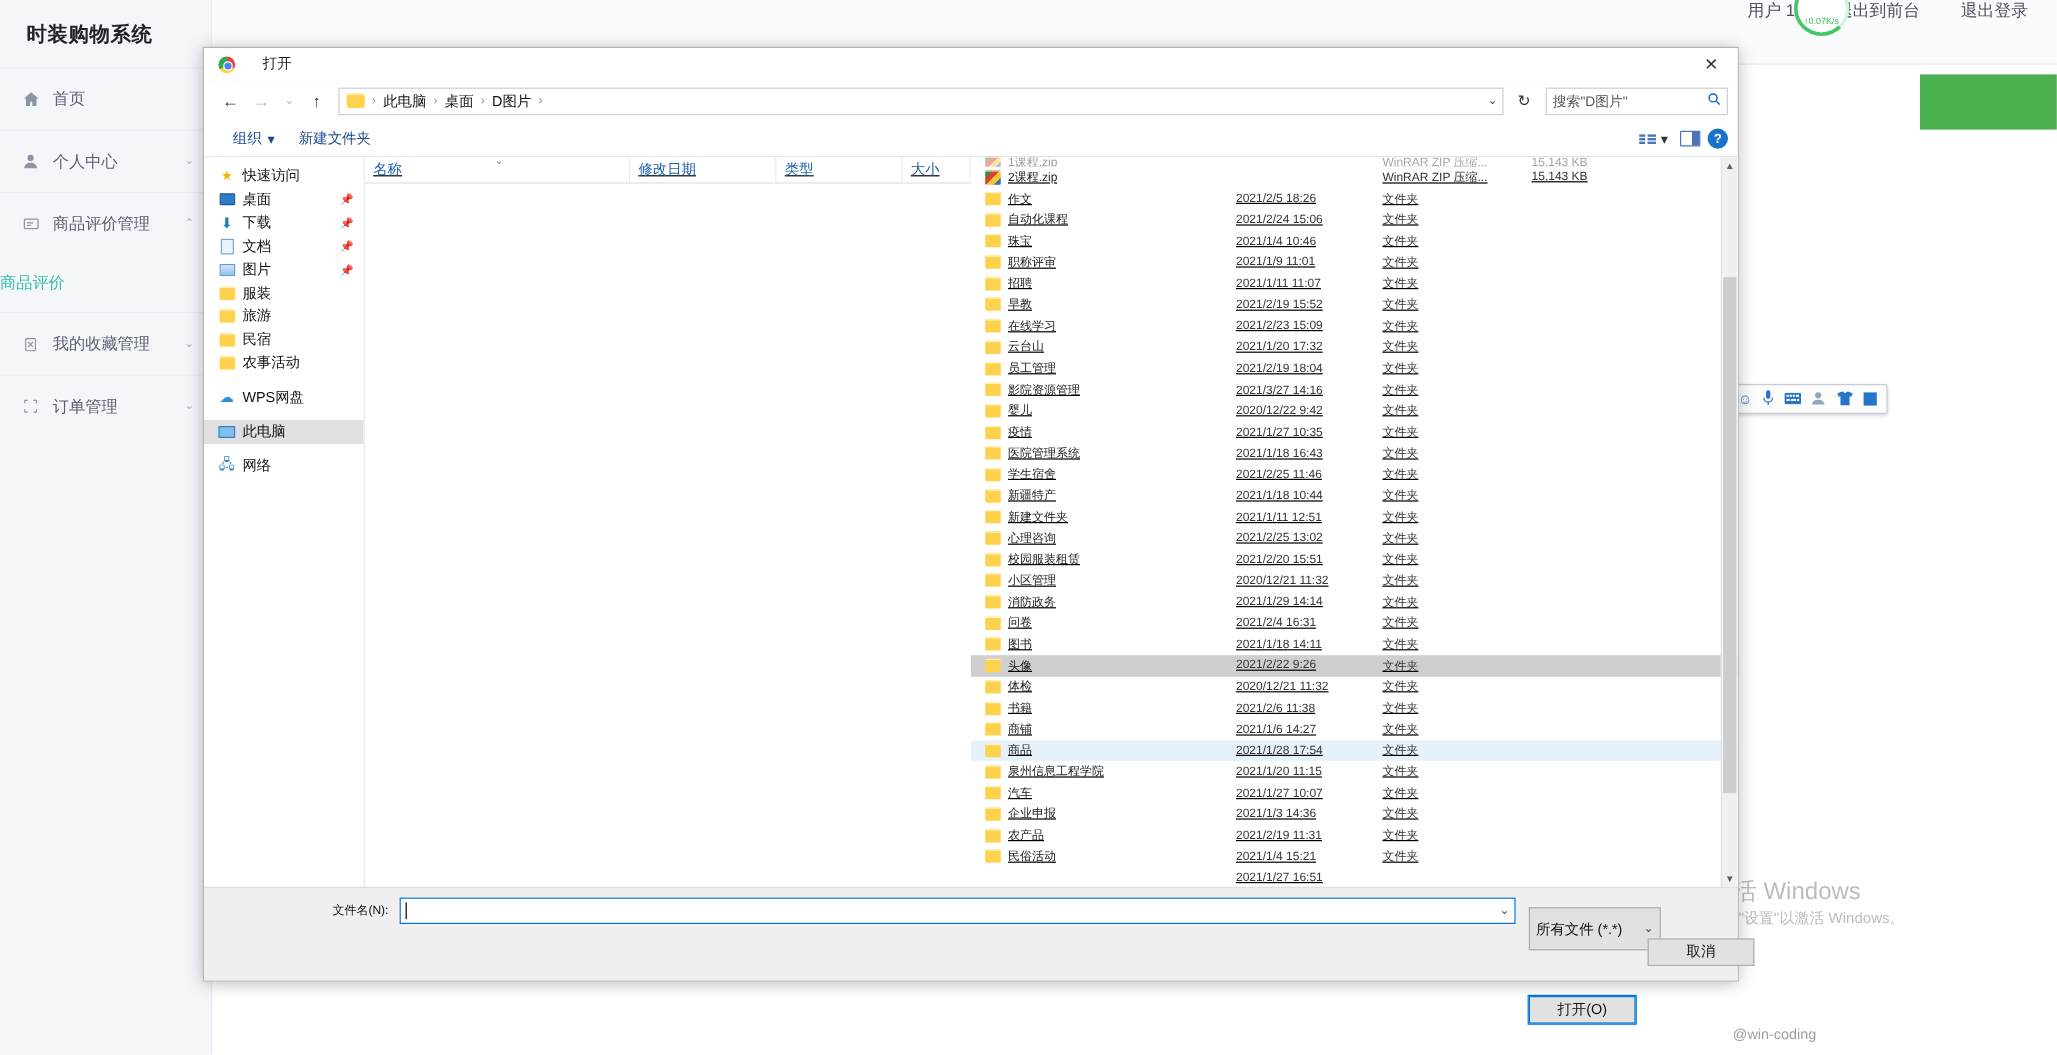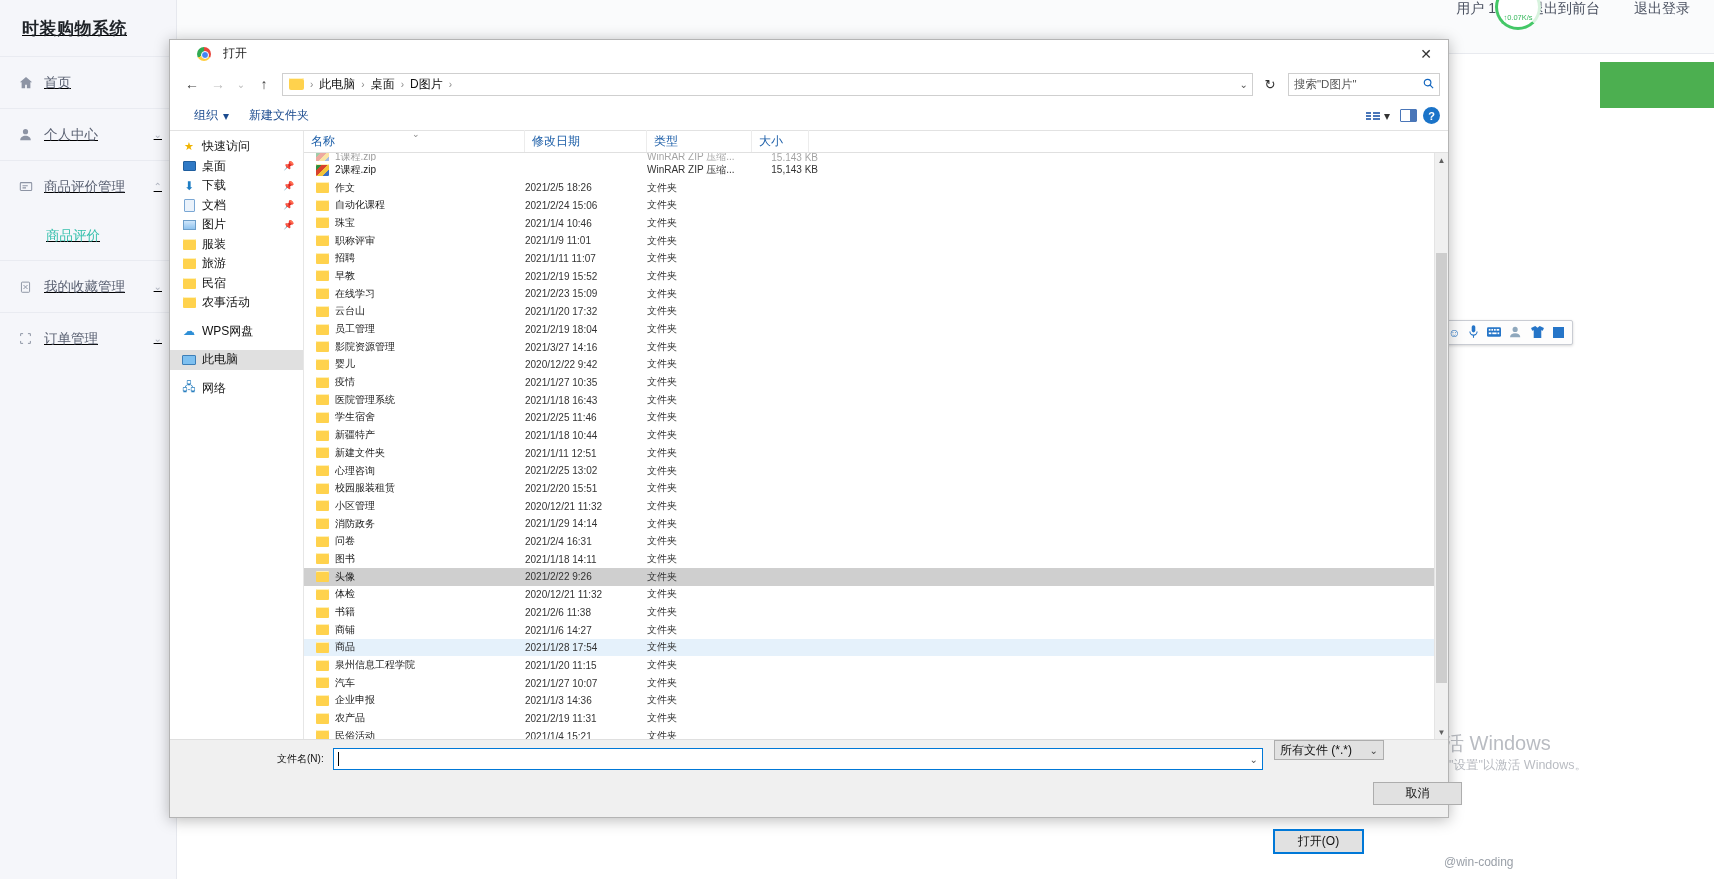--- a/index.html
+++ b/index.html
@@ -6,39 +6,39 @@
   html, body {
     width: 1714px; height: 879px;
     font-family: "Liberation Sans", "DejaVu Sans", sans-serif;
     overflow: hidden; background: #fff;
   }
   #root { position: relative; width: 1714px; height: 879px; }
 
   
   .app-sidebar {
     position: absolute; left: 0; top: 0; width: 177px; height: 879px;
-    background: #f5f6fa; border-right: 1px solid #e6e8ee; text-decoration: underline;
+    background: #f5f6fa; border-right: 1px solid #e6e8ee;
   }
   .app-logo {
     height: 56px; display: flex; align-items: center; padding-left: 22px;
     font-size: 17px; font-weight: bold; color: #1f2328; letter-spacing: .5px;
   }
   .nav-item {
     height: 52px; display: flex; align-items: center; gap: 11px;
     padding: 0 14px 0 18px; font-size: 13.5px; color: #5a6172;
     border-top: 1px solid #e9ebf1; cursor: pointer;
   }
   .nav-item .nav-ico {
     width: 15px; height: 15px; flex: 0 0 15px; color: #8d94a4;
     display: flex; align-items: center; justify-content: center;
   }
   .nav-item .nav-label { flex: 1; }
   .nav-caret { font-size: 10px; color: #b3b8c4; }
   .nav-sub {
-    height: 48px; display: flex; align-items: center; padding-left: 46px;
+    height: 48px; display: flex; align-items: center; 
     font-size: 13.5px; color: #38c0ad; cursor: pointer;
   }
 
   .app-main { position: absolute; left: 177px; top: 0; right: 0; height: 879px; background: #fff; }
   .app-header {
     position: absolute; left: 0; right: 0; top: 0; height: 54px;
     background: #fafbfc; border-bottom: 1px solid #e8eaef;
     display: flex; align-items: flex-start; justify-content: flex-end;
     gap: 34px; padding-right: 24px; font-size: 14px; color: #4a5160;
   }
@@ -86,21 +86,21 @@
 
   
   .dlg {
     position: absolute; left: 169px; top: 39px; width: 1280px; height: 779px;
     background: #f0f0f0; border: 1px solid #b4b4b4;
     box-shadow: 0 2px 14px rgba(0,0,0,.28);
     display: flex; flex-direction: column;
   }
   .dlg-title {
     height: 27px; background: #fff; display: flex; align-items: center;
-    padding-left: 27px; gap: 12px; font-size: 12px; color: #1c1c1c;
+    padding-left: 12px; gap: 23px; font-size: 12px; color: #1c1c1c;
   }
   .chrome-ico {
     width: 14px; height: 14px; border-radius: 50%;
     background: conic-gradient(#e8453c 0 33%, #ffcd40 0 66%, #31aa52 0 100%);
     position: relative;
   }
   .chrome-ico::after {
     content: ""; position: absolute; left: 4px; top: 4px; width: 6px; height: 6px;
     border-radius: 50%; background: #4285f4; border: 1px solid #fff;
   }
@@ -194,21 +194,21 @@
   .pl-star { color: #f0b400; font-size: 11px; }
   .pl-desktop { width: 13px; height: 10px; background: #2f79c5; border-radius: 1px; border: 1px solid #1f5e9e; }
   .pl-down { color: #1f7ec4; font-size: 12px; }
   .pl-doc { width: 11px; height: 13px; background: #eaf2fb; border: 1px solid #7aa7d4; border-radius: 1px; }
   .pl-pic { width: 13px; height: 10px; background: linear-gradient(#cfe6fb,#8fc3ef); border: 1px solid #6d9ec9; }
   .pl-cloud { color: #2e8fd6; font-size: 12px; }
   .pl-pc { width: 14px; height: 10px; background: #7ec0f0; border: 1px solid #3d7fb8; border-radius: 1px; }
   .pl-net { color: #2a7fbf; font-size: 12px; }
   .places-spacer { height: 9px; }
 
-  .filelist-wrap { flex: 1; display: flex; flex-direction: column; min-width: 0; }
+  .filelist-wrap { flex: 1; display: flex; flex-direction: row; min-width: 0; text-decoration: underline; }
 
   .fl-header {
     height: 22px; display: flex; align-items: flex-end; border-bottom: 1px solid #e0e0e0;
     background: #fff; font-size: 12px; color: #1c5ea8; position: relative;
   }
   .fl-header .col {
     height: 22px; display: flex; align-items: center; padding-left: 7px;
     border-right: 1px solid #ececec; position: relative;
   }
   .col-name { width: 221px; flex: 0 0 221px; }
@@ -263,21 +263,21 @@
     position: absolute; left: 107px; top: 12px; font-size: 10px; color: #111;
   }
   .fn-input {
     position: absolute; left: 163px; top: 8px; width: 930px; height: 22px;
     border: 1px solid #0078d7; background: #fff; display: flex; align-items: center;
     padding: 0 4px; font-size: 12px; color: #111;
   }
   .fn-caret { width: 1px; height: 14px; background: #000; }
   .fn-input .dd-caret { margin-left: auto; font-size: 10px; color: #555; }
   .filter-select {
-    position: absolute; left: 1104px; top: 0; width: 110px; height: 20px;
+    position: absolute; left: 1104px; top: 16px; width: 110px; height: 36px;
     border: 1px solid #adadad; background: #e1e1e1; display: flex;
     align-items: center; padding: 0 5px; font-size: 12px; color: #111;
   }
   .filter-select .dd-caret { margin-left: auto; font-size: 10px; color: #444; }
   .btn {
     position: absolute; top: 42px; height: 23px; width: 89px;
     display: flex; align-items: center; justify-content: center;
     font-size: 12px; color: #111; background: #e1e1e1; border: 1px solid #adadad;
     cursor: pointer;
   }

